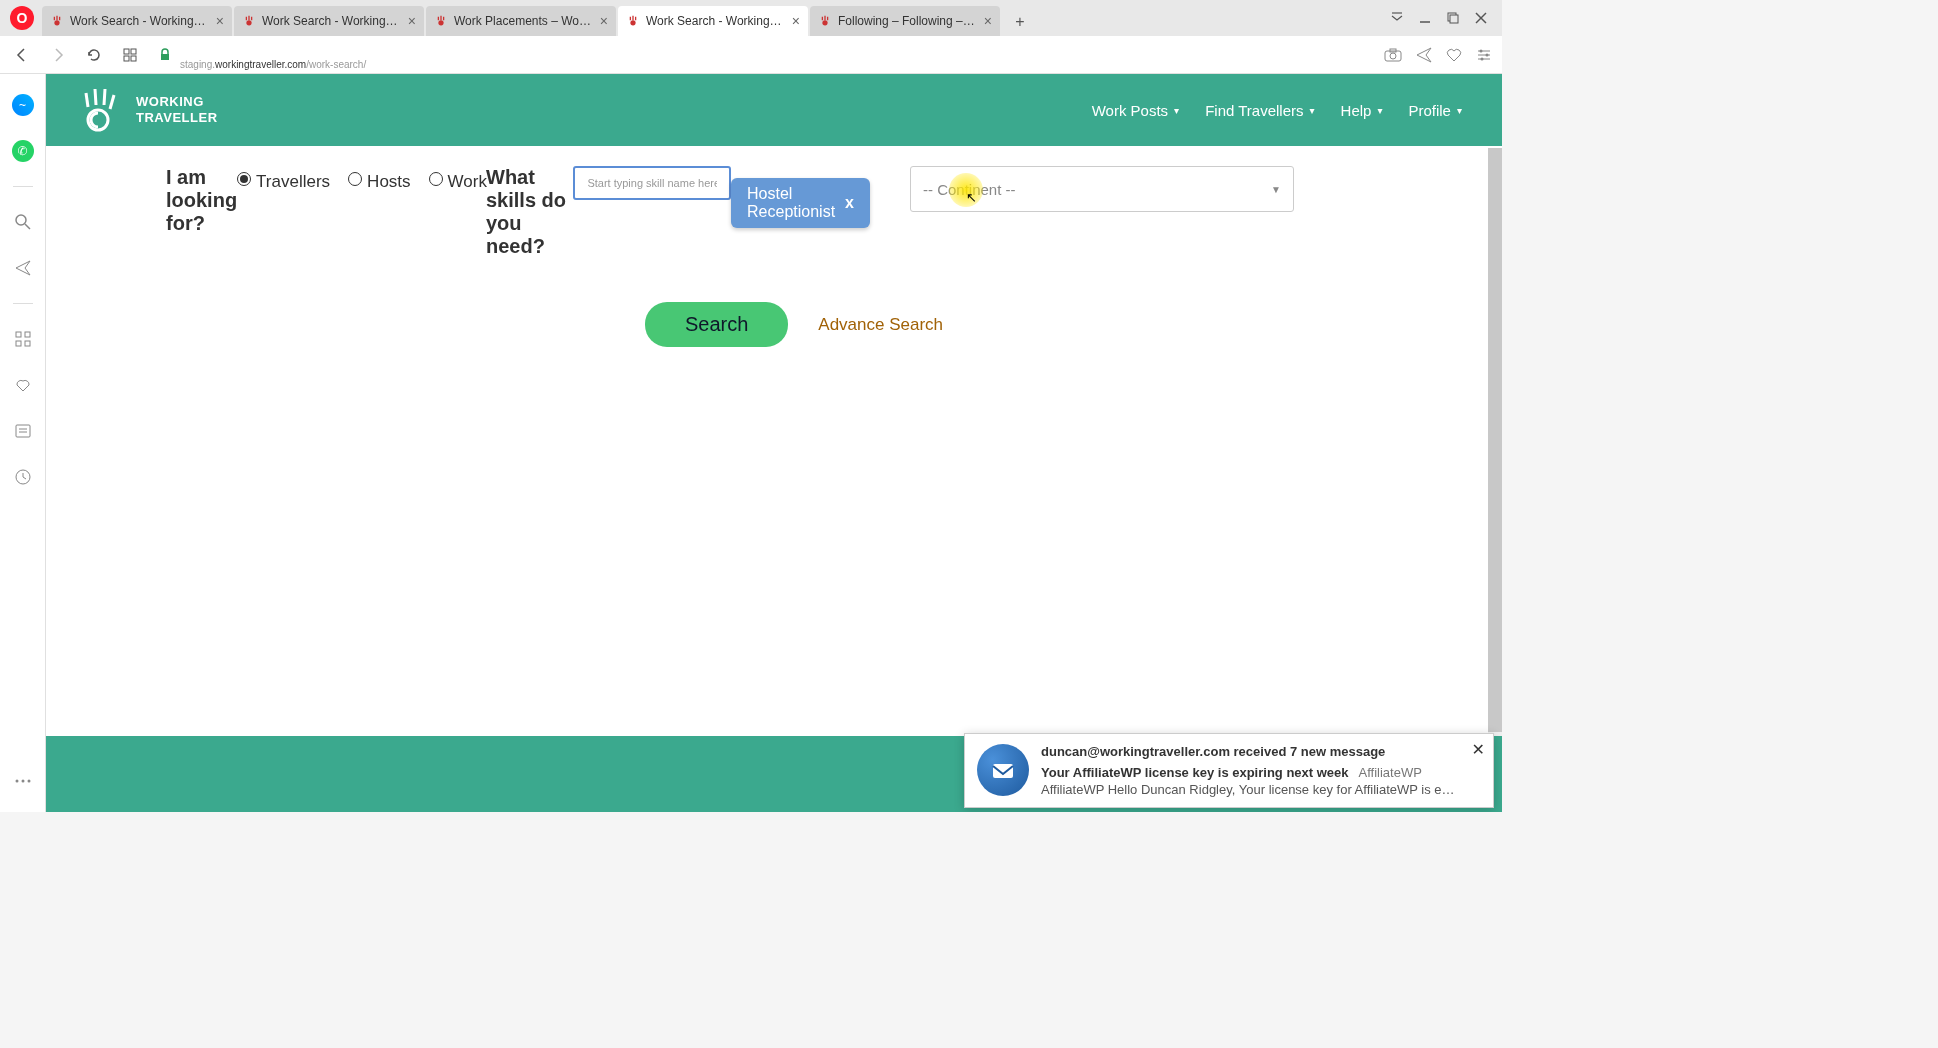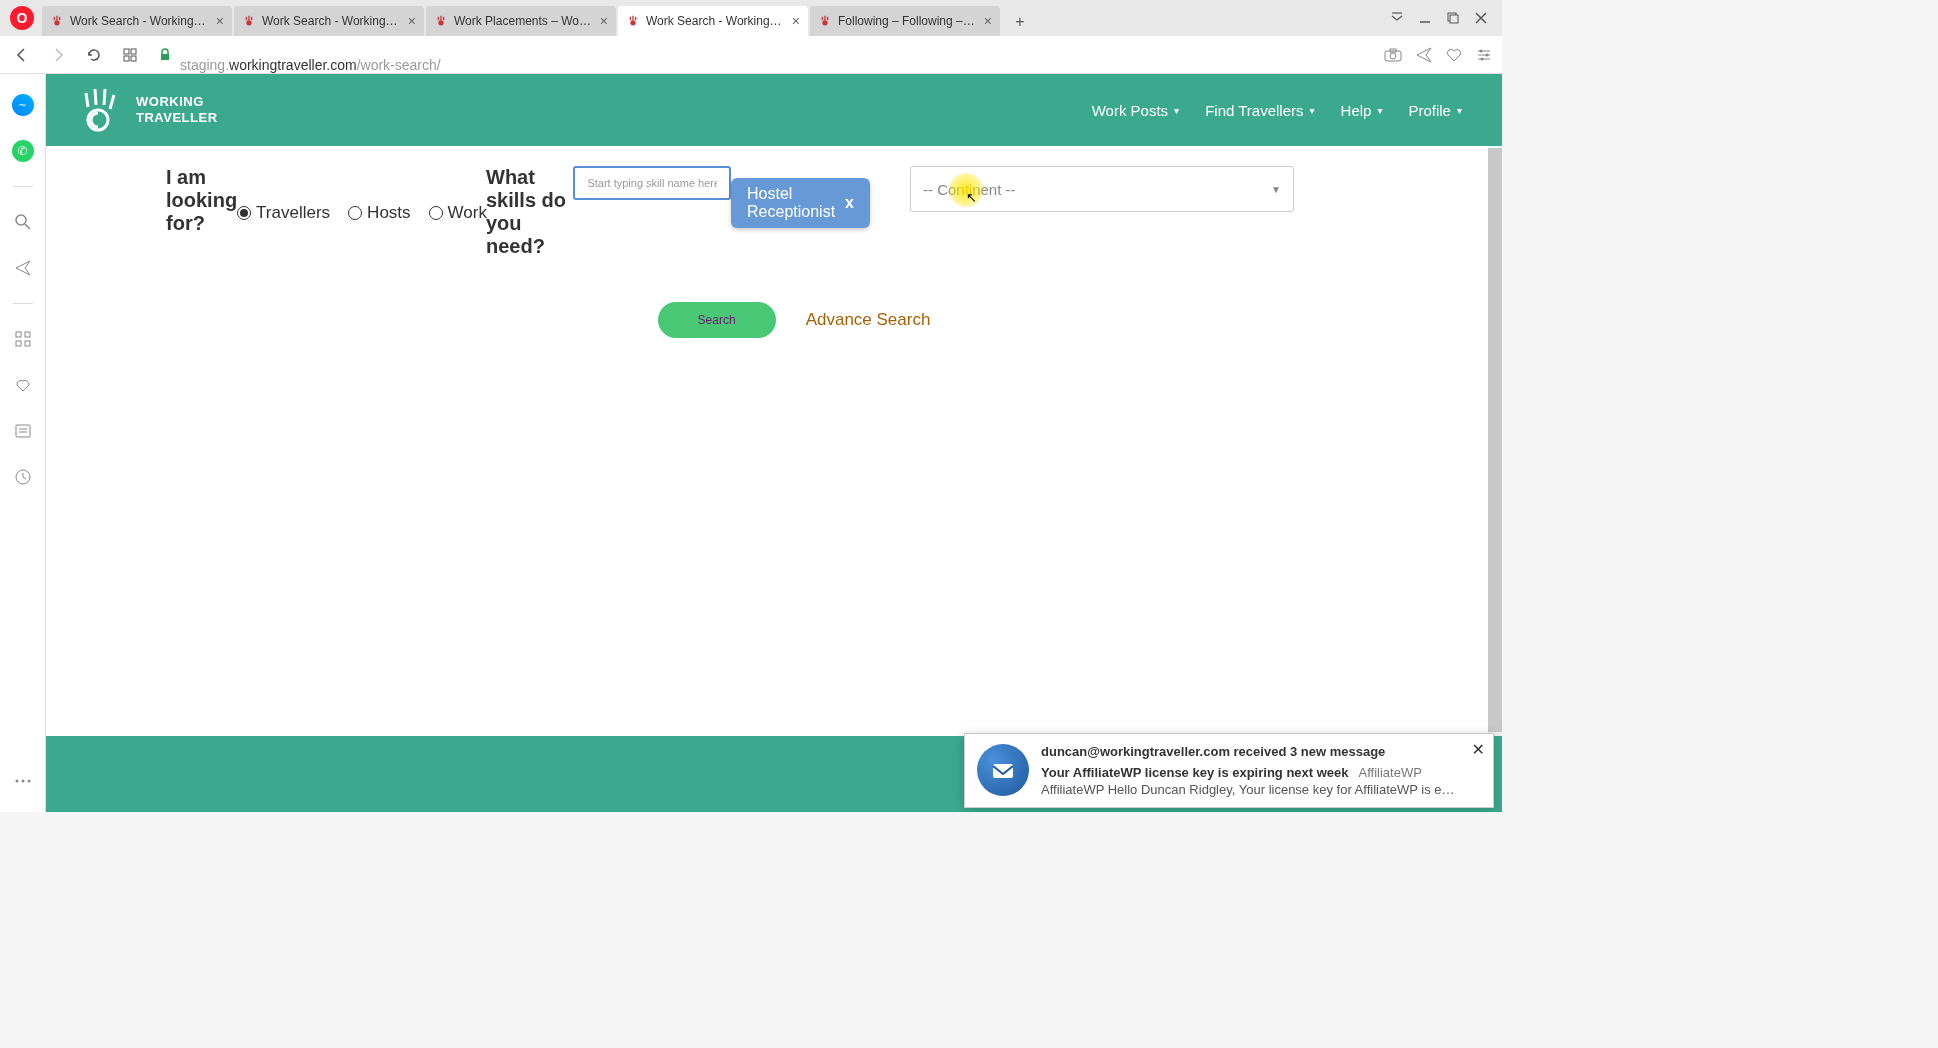--- a/index.html
+++ b/index.html
@@ -17,21 +17,21 @@
 .tab-close { margin-left: 4px; font-size: 14px; padding: 0 4px; color: #666; }
 .add-tab { width: 28px; height: 28px; display: flex; align-items: center; justify-content: center; font-size: 16px; color: #555; cursor: pointer; margin-left: 4px; }
 .window-controls { display: flex; gap: 14px; padding: 0 8px; align-items: center; }
 .win-ctrl { width: 14px; height: 14px; cursor: pointer; color: #555; display: flex; align-items: center; justify-content: center; }
 
 .addressbar { height: 38px; background: #fff; display: flex; align-items: center; padding: 0 10px; border-bottom: 1px solid #e0e0e0; gap: 12px; }
 .nav-btn { width: 24px; height: 24px; display: flex; align-items: center; justify-content: center; color: #555; cursor: pointer; }
 .nav-btn.disabled { color: #bbb; }
 .url-area { flex: 1; display: flex; align-items: center; gap: 8px; padding: 0 4px; }
 .lock-icon { color: #2e9d5c; }
-.url-text { font-size: 14px; color: #999; margin-top: 20px; }
+.url-text { font-size: 10px; color: #999; margin-top: 20px; }
 .url-text .domain { color: #333; }
 .right-icons { display: flex; gap: 14px; align-items: center; color: #888; }
 
 .content-area { flex: 1; display: flex; background: #fff; position: relative; }
 
 .left-sidebar { width: 46px; background: #fff; border-right: 1px solid #e0e0e0; display: flex; flex-direction: column; align-items: center; padding-top: 20px; gap: 24px; }
 .side-icon { width: 22px; height: 22px; display: flex; align-items: center; justify-content: center; cursor: pointer; color: #888; }
 .side-icon.messenger { background: linear-gradient(45deg,#0084ff,#00b2ff); border-radius: 50%; color:#fff; font-size:12px; }
 .side-icon.whatsapp { background: #25d366; border-radius: 50%; color:#fff; font-size:12px; }
 .side-sep { width: 20px; height: 1px; background: #ddd; }
@@ -47,39 +47,39 @@
 .nav-item { color: #fff; font-size: 15px; cursor: pointer; display: flex; align-items: center; gap: 6px; }
 .chev { font-size: 10px; }
 
 .search-form { padding: 20px 120px 30px 120px; display: flex; gap: 40px; align-items: flex-start; }
 .form-col { display: flex; flex-direction: row; }
 .col-looking { width: 280px; }
 .col-skills { width: 384px; }
 .col-where { width: 384px; }
 .form-label { font-size: 20px; font-weight: 600; color: #333; margin-bottom: 18px; }
 .radio-group { display: flex; gap: 18px; font-size: 17px; color: #333; padding-top: 6px; }
-.radio-item { display: flex; align-items: center; gap: 5px; cursor: pointer; }
+.radio-item { display: flex; align-items: flex-start; gap: 5px; cursor: pointer; }
 .radio-circle { width: 14px; height: 14px; border: 1.5px solid #333; border-radius: 50%; display: inline-flex; align-items: center; justify-content: center; }
 .radio-circle.checked::after { content: ''; width: 8px; height: 8px; background: #333; border-radius: 50%; }
 
 .skill-input { width: 100%; height: 34px; border: 2px solid #5b8dd6; border-radius: 3px; padding: 0 12px; font-size: 11px; font-family: inherit; outline: none; color: #333; }
 .skill-input::placeholder { color: #999; }
 
 .skill-tag { margin-top: 12px; display: inline-flex; align-items: center; background: #6699d6; color: #fff; padding: 7px 16px; border-radius: 6px; font-size: 16px; box-shadow: 0 2px 4px rgba(0,0,0,0.2); }
 .skill-tag-x { margin-left: 10px; cursor: pointer; font-weight: bold; }
 
 .where-select { width: 100%; height: 46px; border: 1px solid #ccc; border-radius: 3px; padding: 0 12px; display: flex; align-items: center; justify-content: space-between; cursor: pointer; position: relative; background: #fff; }
 .where-value { color: #888; font-size: 15px; }
 .where-arrow { font-size: 10px; color: #888; }
 
 .highlight-cursor { position: absolute; width: 34px; height: 34px; background: radial-gradient(circle, rgba(255,230,0,0.9) 0%, rgba(255,230,0,0.4) 60%, rgba(255,230,0,0) 100%); border-radius: 50%; pointer-events: none; z-index: 100; }
 .cursor-arrow { position: absolute; font-size: 13px; color: #000; top: 50%; left: 50%; pointer-events: none; }
 
 .action-row { display: flex; align-items: center; gap: 30px; justify-content: center; margin-top: -4px; padding-left: 40px; }
-.search-btn { background: #48c774; color: #701a75; border: none; padding: 11px 40px; border-radius: 22px; font-size: 12px; cursor: pointer; }
+.search-btn { background: #48c774; color: #0f172a; border: none; padding: 11px 40px; border-radius: 22px; font-size: 20px; cursor: pointer; }
 .advance-link { color: #a16207; font-size: 17px; cursor: pointer; }
 
 .page-footer { position: absolute; bottom: 0; left: 0; right: 0; height: 76px; background: #3ba98e; display: flex; align-items: center; padding: 0 40px; }
 .footer-links { display: flex; gap: 26px; margin-left: 90px; }
 .footer-link { color: #fff; font-size: 15px; cursor: pointer; }
 .social-icons { margin-left: auto; display: flex; gap: 34px; margin-right: 140px; }
 .social-icon { width: 40px; height: 40px; border: 2px solid #fff; border-radius: 50%; display: flex; align-items: center; justify-content: center; color: #fff; font-size: 16px; cursor: pointer; font-weight: bold; }
 
 
 .toast { position: absolute; bottom: 4px; right: 8px; width: 530px; background: #fff; border: 1px solid #ccc; box-shadow: 0 2px 10px rgba(0,0,0,0.2); padding: 10px 12px; display: flex; gap: 12px; z-index: 50; }
@@ -405,21 +405,21 @@
       </div>
 
       <div class="toast">
         <div class="toast-icon">
           <svg width="32" height="32" viewBox="0 0 32 32">
               <rect x="6" y="10" width="20" height="14" rx="2" fill="#fff"></rect>
               <path d="M6 12 L16 20 L26 12" stroke="#1e5a9e" stroke-width="2" fill="none"></path>
             </svg>
         </div>
         <div class="toast-body">
-          <div class="toast-title">duncan@workingtraveller.com received 3 new message</div>
+          <div class="toast-title">duncan@workingtraveller.com received 7 new message</div>
           <div class="toast-sub">
             <span class="toast-subject">Your AffiliateWP license key is expiring next week</span>
             <span class="toast-app">AffiliateWP</span>
           </div>
           <div class="toast-msg">AffiliateWP Hello Duncan Ridgley, Your license key for AffiliateWP is expiring n...</div>
         </div>
         <div class="toast-close">✕</div>
       </div>
 
     </div>

